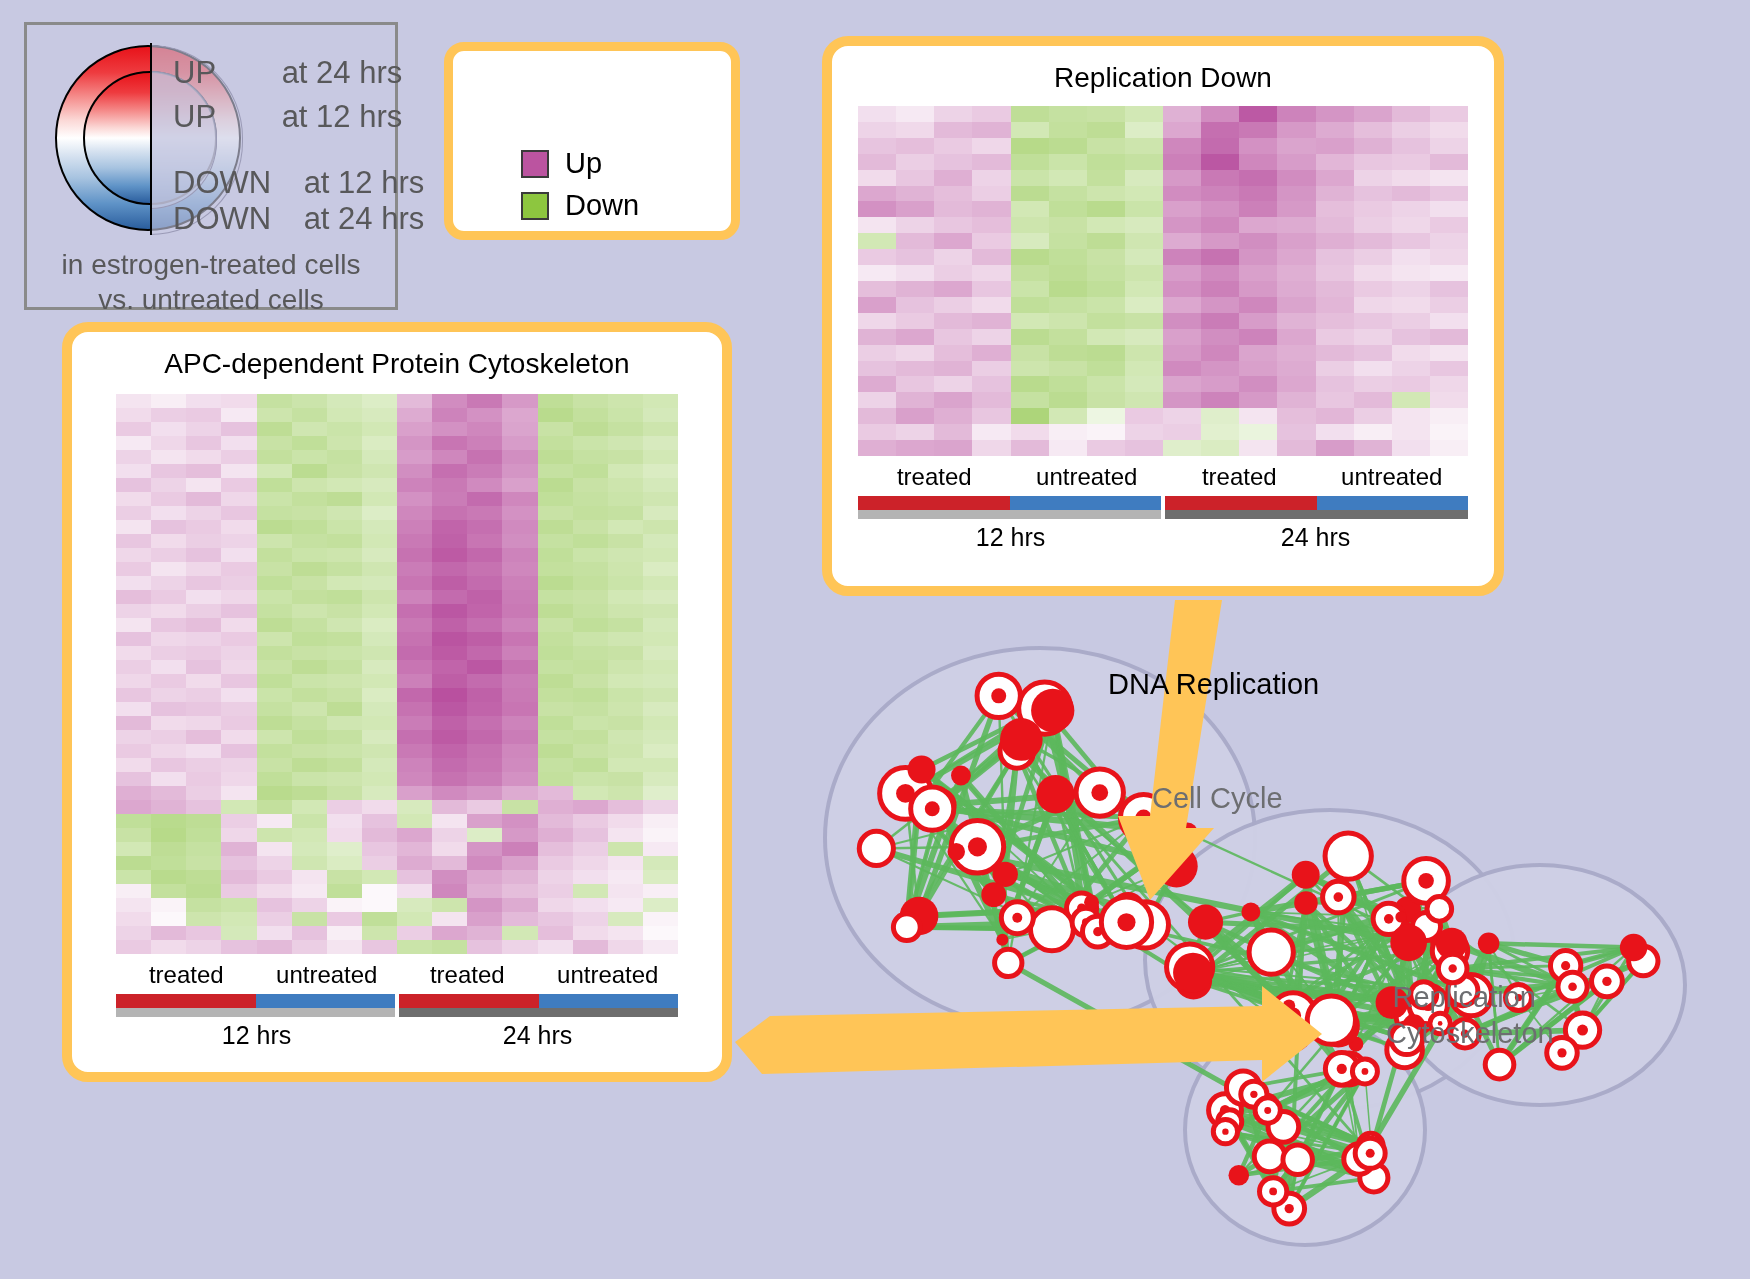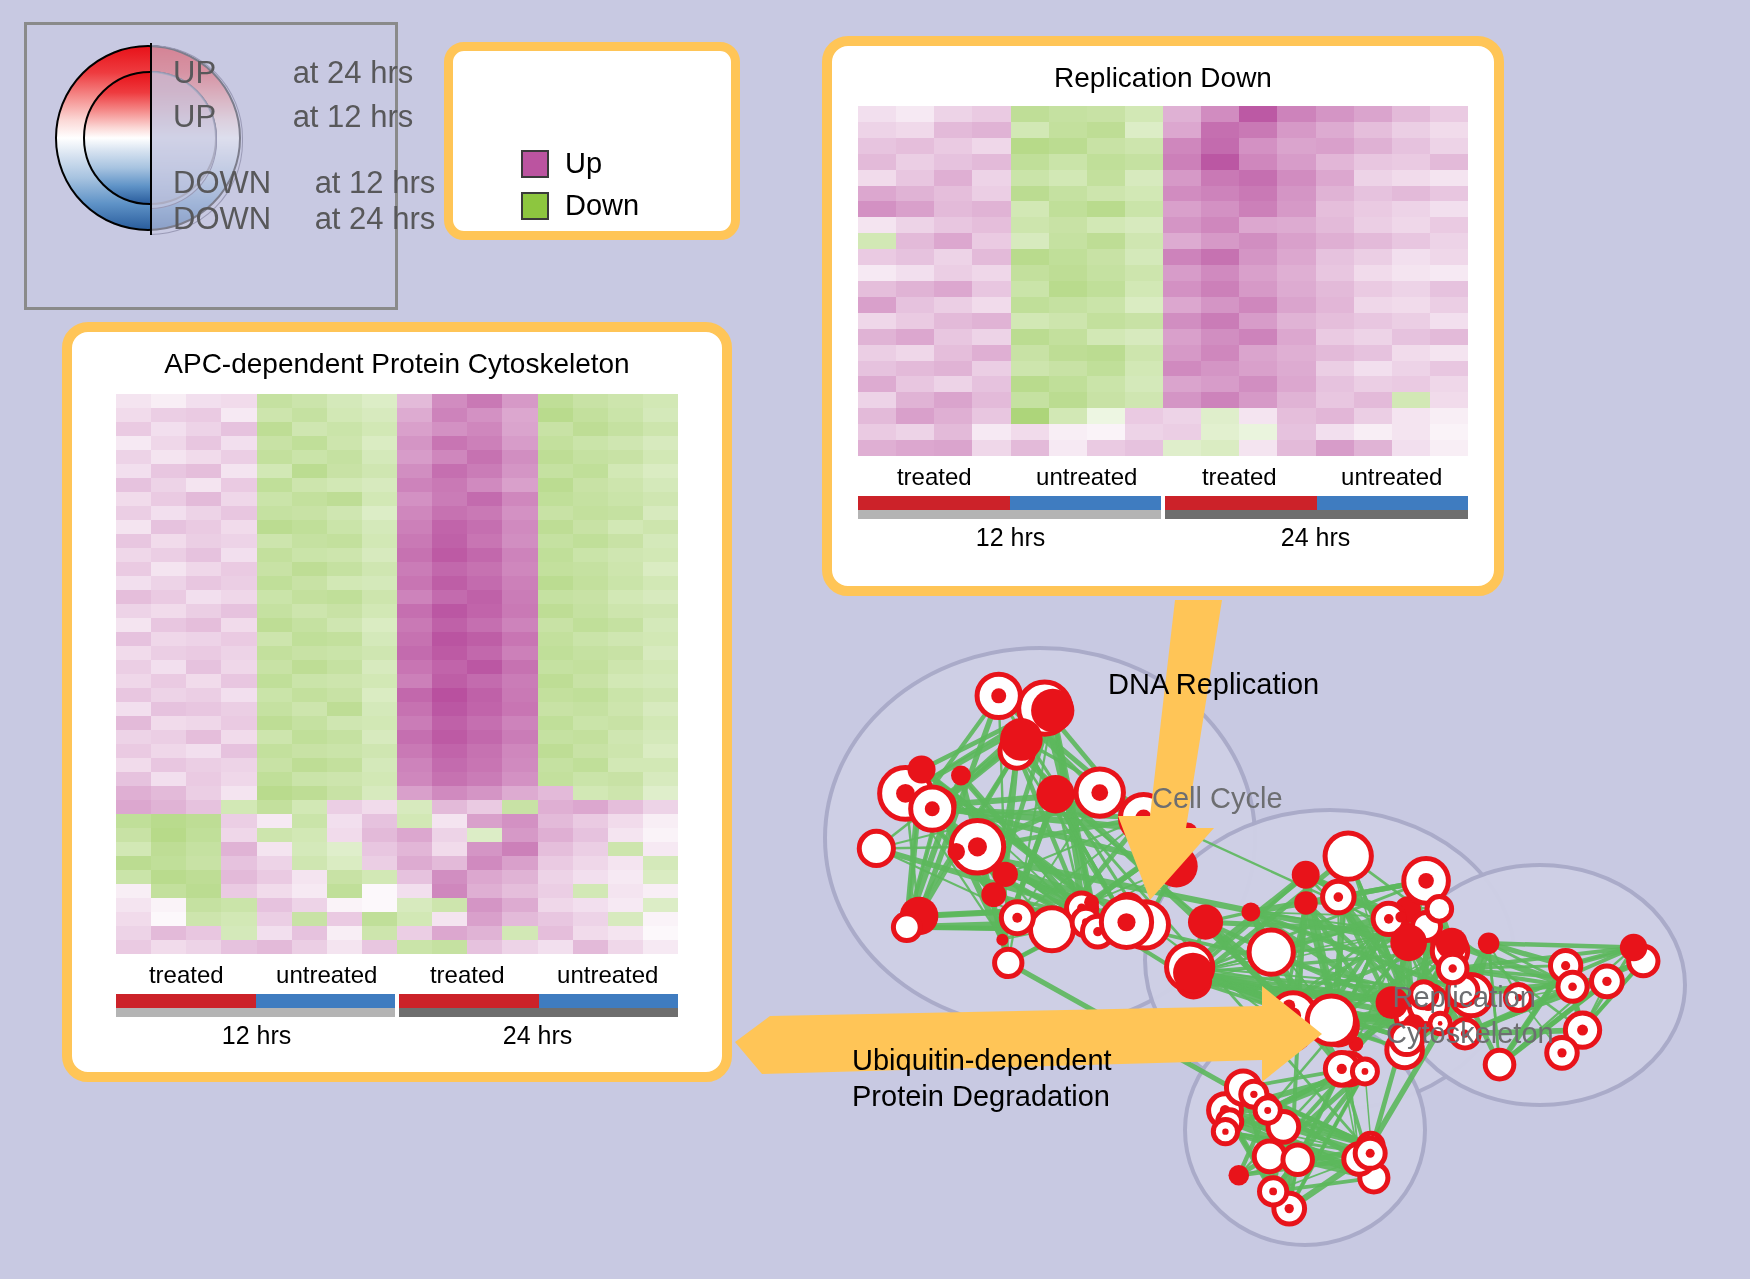--- a/index.html
+++ b/index.html
@@ -40,21 +40,21 @@
   .key-inner-fade{
     position:absolute; left:50%; top:34px; width:67px; height:138px;
     border-radius:0 67px 67px 0;
     background:rgba(200,201,226,0.62);
     border-right:1px solid #9a9ab6; border-top:1px solid #9a9ab6; border-bottom:1px solid #9a9ab6;
   }
   .key-divider{ position:absolute; left:50%; top:6px; width:2px; height:192px; background:#000; }
 
   .key-row{ position:absolute; color:#58585a; font-size:31px; line-height:31px; white-space:nowrap; }
   .key-row .kl{ display:inline-block; }
-  .key-row .kr{ display:inline-block;margin-left:11px; }
+  .key-row .kr{ display:inline-block; }
 
   .key-footer{
     position:absolute; left:0; right:0; top:222px; text-align:center;
     color:#58585a; font-size:28px; line-height:35px;
   }
 
   
   .updown-box{
     position:absolute; left:444px; top:42px; width:296px; height:198px;
     background:#ffffff; border:9px solid #ffc557; border-radius:20px;
@@ -113,20 +113,24 @@
     </div>
     <div class="key-row" style="left:146px; top:142px;">
       <span class="kl" style="width:122px;">DOWN</span>
       <span class="kr">at 12 hrs</span>
     </div>
     <div class="key-row" style="left:146px; top:178px;">
       <span class="kl" style="width:122px;">DOWN</span>
       <span class="kr">at 24 hrs</span>
     </div>
 
+    <div class="key-footer">
+      <div>in estrogen-treated cells</div>
+      <div>vs. untreated cells</div>
+    </div>
   </div>
 
   <div class="updown-box">
     <div class="updown-title">
     </div>
     <div class="updown-item" style="top:98px;">
       <span class="swatch" id="sw-up" style="background: rgb(187, 84, 160);"></span>
       <span class="updown-label">Up</span>
     </div>
     <div class="updown-item" style="top:140px;">
@@ -1728,16 +1732,14 @@
       <circle cx="1267.7171538738598" cy="1110.4795474941027" r="12.649914741818753" fill="#fff" stroke="#e8131a" stroke-width="5"></circle>
       <circle cx="1267.7171538738598" cy="1110.4795474941027" r="3.442461633818439" fill="#e8131a"></circle>
       <polygon points="1175,600 1222,600 1186,828 1214,828 1150,900 1118,816 1150,816" fill="#ffc557"></polygon>
       <polygon points="735,1042 770,1016 1262,1006 1262,986 1322,1034 1262,1082 1262,1060 762,1074" fill="#ffc557"></polygon>
     </svg>
 
   <div class="netlabel" style="left:1108px; top:666px; color:#000;">DNA Replication</div>
   <div class="netlabel" style="left:1152px; top:780px; color:#6d6e71;">Cell Cycle</div>
   <div class="netlabel" style="left:1386px; top:979px; color:#6d6e71; text-align:right; width:150px;">Replication
 Cytoskeleton</div>
-  <div class="netlabel" style="left:852px; top:1042px; color:#000;">Ubiquitin-dependent
-Protein Degradation</div>
 
 </div>
 
 </body></html>

